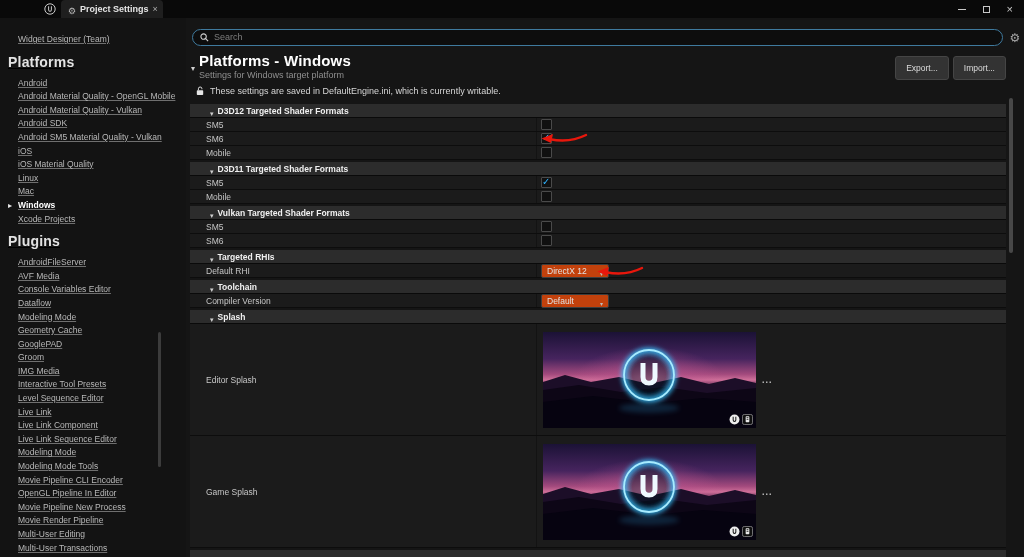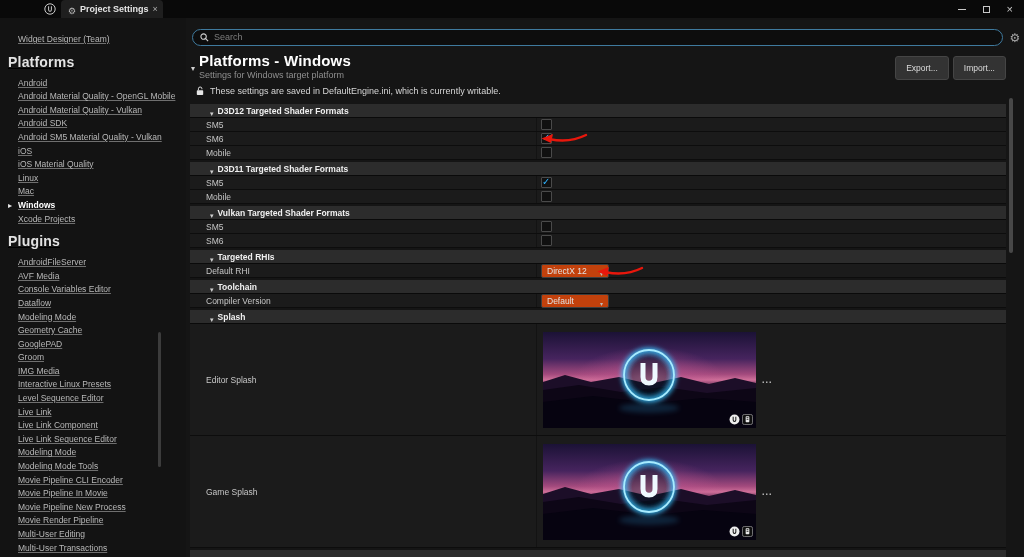--- a/index.html
+++ b/index.html
@@ -233,21 +233,21 @@
             <span class="si-label">Groom</span>
           </div>
 
           <div class="side-item">
             
             <span class="si-label">IMG Media</span>
           </div>
 
           <div class="side-item">
             
-            <span class="si-label">Interactive Linux Presets</span>
+            <span class="si-label">Interactive Tool Presets</span>
           </div>
 
           <div class="side-item">
             
             <span class="si-label">Level Sequence Editor</span>
           </div>
 
           <div class="side-item">
             
             <span class="si-label">Live Link</span>
@@ -273,21 +273,21 @@
             <span class="si-label">Modeling Mode Tools</span>
           </div>
 
           <div class="side-item">
             
             <span class="si-label">Movie Pipeline CLI Encoder</span>
           </div>
 
           <div class="side-item">
             
-            <span class="si-label">Movie Pipeline In Movie</span>
+            <span class="si-label">OpenGL Pipeline In Editor</span>
           </div>
 
           <div class="side-item">
             
             <span class="si-label">Movie Pipeline New Process</span>
           </div>
 
           <div class="side-item">
             
             <span class="si-label">Movie Render Pipeline</span>

